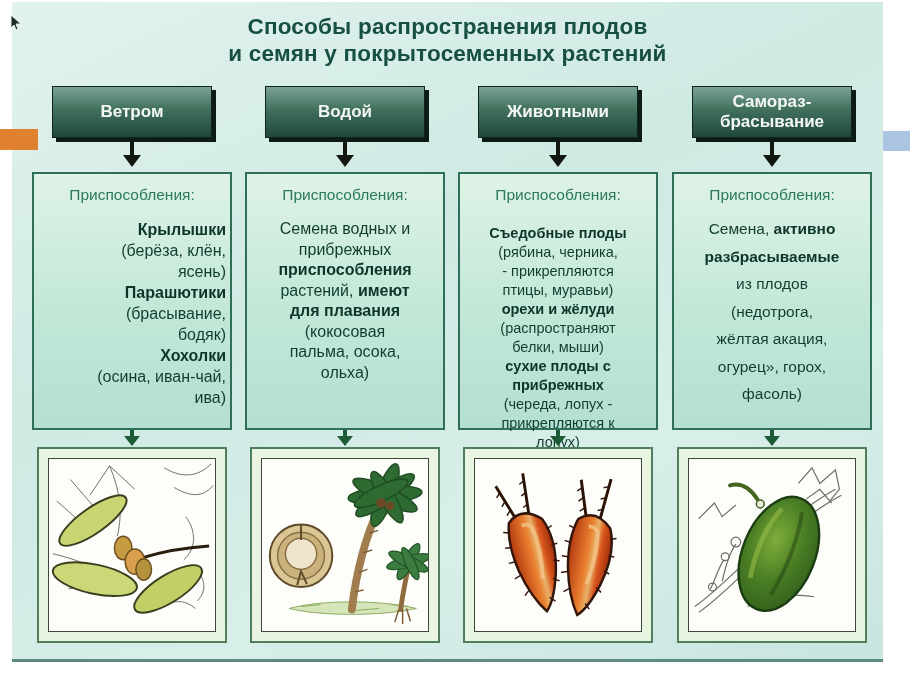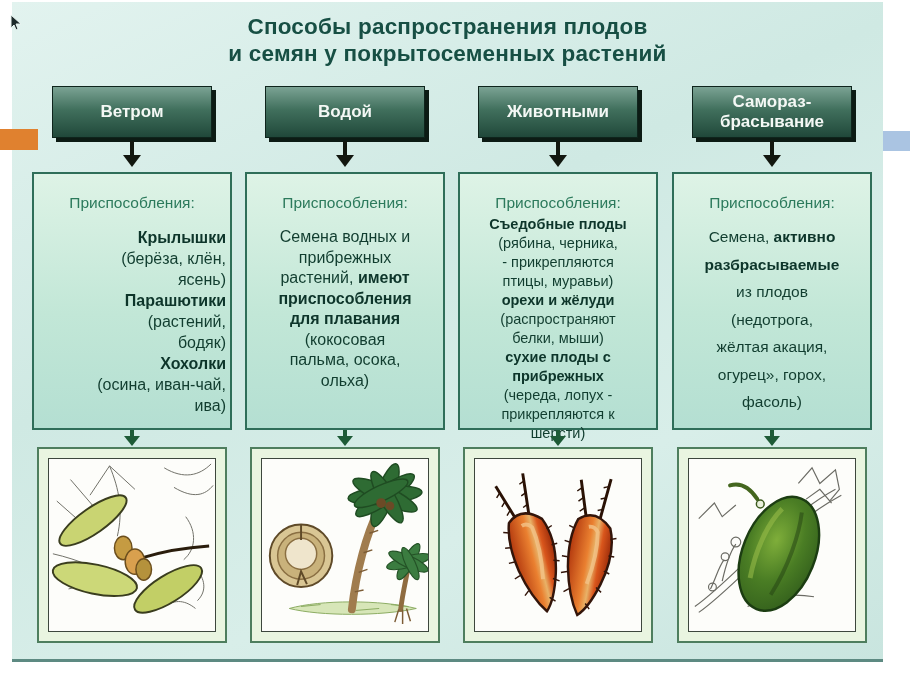--- a/index.html
+++ b/index.html
@@ -35,28 +35,28 @@
 
   .arr { display:flex; flex-direction:column; align-items:center; justify-content:flex-start; }
   .arr-top { height:34px; padding-top:3px; }
   .arr-top .shaft { width:4px; height:14px; background:#12170f; }
   .arr-top .head  { width:0; height:0; border-left:9px solid transparent; border-right:9px solid transparent; border-top:12px solid #12170f; }
   .arr-mid { height:17px; }
   .arr-mid .shaft { width:4px; height:6px; background:#1d5a36; }
   .arr-mid .head  { width:0; height:0; border-left:8px solid transparent; border-right:8px solid transparent; border-top:10px solid #1d5a36; }
 
   .adapt-box {
-    width:200px; height:258px; padding:20px 4px;
+    width:200px; height:258px; padding:12px 4px;
     background:linear-gradient(180deg,#def3e6 0%,#c2e7d7 55%,#b4dfd2 100%);
     border:2px solid #2f6e59;
     text-align:center;
   }
   .adapt-label { font-size:15.5px; color:#2c7a5c; }
   .box-body { margin-top:15px; color:#113d2f; }
-  .col3 .box-body { margin-top:3px; }
+  .col3 .box-body { margin-top:20px; }
   .tline { text-align:center; }
   .tline .b { font-weight:bold; color:#0d352a; }
   .col1 .tline { font-size:16px;   line-height:21px;text-align:right; }
   .col2 .tline { font-size:16px; line-height:20.5px; }
   .col3 .tline { font-size:14.5px; line-height:19px; }
   .col4 .tline { font-size:15.5px; line-height:20.5px;margin-top:7px; }
 
   .pic-frame {
     width:190px; height:196px; padding:9px;
     background:#e9f5e0; border:2px solid #4e7e5e;
@@ -85,21 +85,21 @@
           <div class="shaft"></div>
           <div class="head"></div>
         </div>
       <div class="adapt-box">
         <div class="adapt-label">Приспособления:</div>
         <div class="box-body">
             <div class="tline"><span class="b">Крылышки</span></div>
             <div class="tline"><span>(берёза, клён,</span></div>
             <div class="tline"><span>ясень)</span></div>
             <div class="tline"><span class="b">Парашютики</span></div>
-            <div class="tline"><span>(растений,</span></div>
+            <div class="tline"><span>(брасывание,</span></div>
             <div class="tline"><span>бодяк)</span></div>
             <div class="tline"><span class="b">Хохолки</span></div>
             <div class="tline"><span>(осина, иван-чай,</span></div>
             <div class="tline"><span>ива)</span></div>
           </div>
       </div>
       <div class="arr arr-mid">
           <div class="shaft"></div>
           <div class="head"></div>
         </div>
@@ -128,22 +128,22 @@
       <div class="method-box">Водой</div>
       <div class="arr arr-top">
           <div class="shaft"></div>
           <div class="head"></div>
         </div>
       <div class="adapt-box">
         <div class="adapt-label">Приспособления:</div>
         <div class="box-body">
             <div class="tline"><span>Семена водных и</span></div>
             <div class="tline"><span>прибрежных</span></div>
+            <div class="tline"><span class="b">приспособления</span></div>
             <div class="tline"><span>растений, </span><span class="b">имеют</span></div>
-            <div class="tline"><span class="b">приспособления</span></div>
             <div class="tline"><span class="b">для плавания</span></div>
             <div class="tline"><span>(кокосовая</span></div>
             <div class="tline"><span>пальма, осока,</span></div>
             <div class="tline"><span>ольха)</span></div>
           </div>
       </div>
       <div class="arr arr-mid">
           <div class="shaft"></div>
           <div class="head"></div>
         </div>
@@ -200,21 +200,21 @@
             <div class="tline"><span>(рябина, черника,</span></div>
             <div class="tline"><span>- прикрепляются</span></div>
             <div class="tline"><span>птицы, муравьи)</span></div>
             <div class="tline"><span class="b">орехи и жёлуди</span></div>
             <div class="tline"><span>(распространяют</span></div>
             <div class="tline"><span>белки, мыши)</span></div>
             <div class="tline"><span class="b">сухие плоды с</span></div>
             <div class="tline"><span class="b">прибрежных</span></div>
             <div class="tline"><span>(череда, лопух -</span></div>
             <div class="tline"><span>прикрепляются к</span></div>
-            <div class="tline"><span>шерсти)</span></div>
+            <div class="tline"><span>лопух)</span></div>
           </div>
       </div>
       <div class="arr arr-mid">
           <div class="shaft"></div>
           <div class="head"></div>
         </div>
       <div class="pic-frame">
         <div class="pic-inner">
           <svg viewBox="0 0 170 174">
             <defs>

